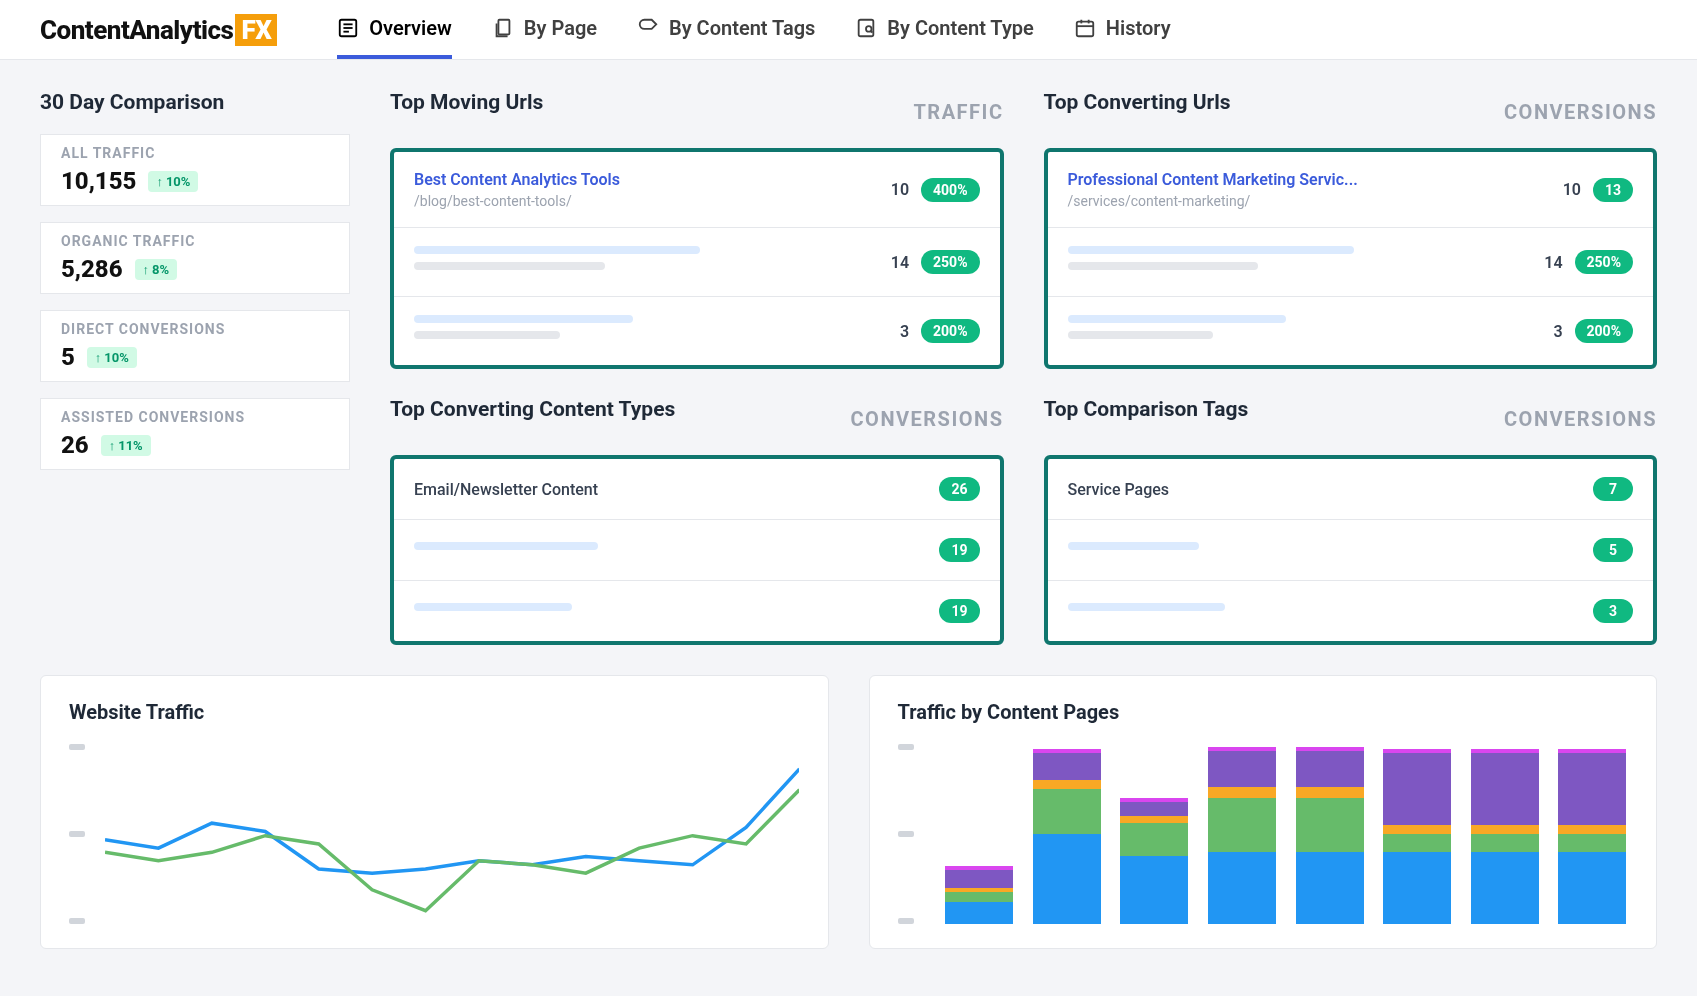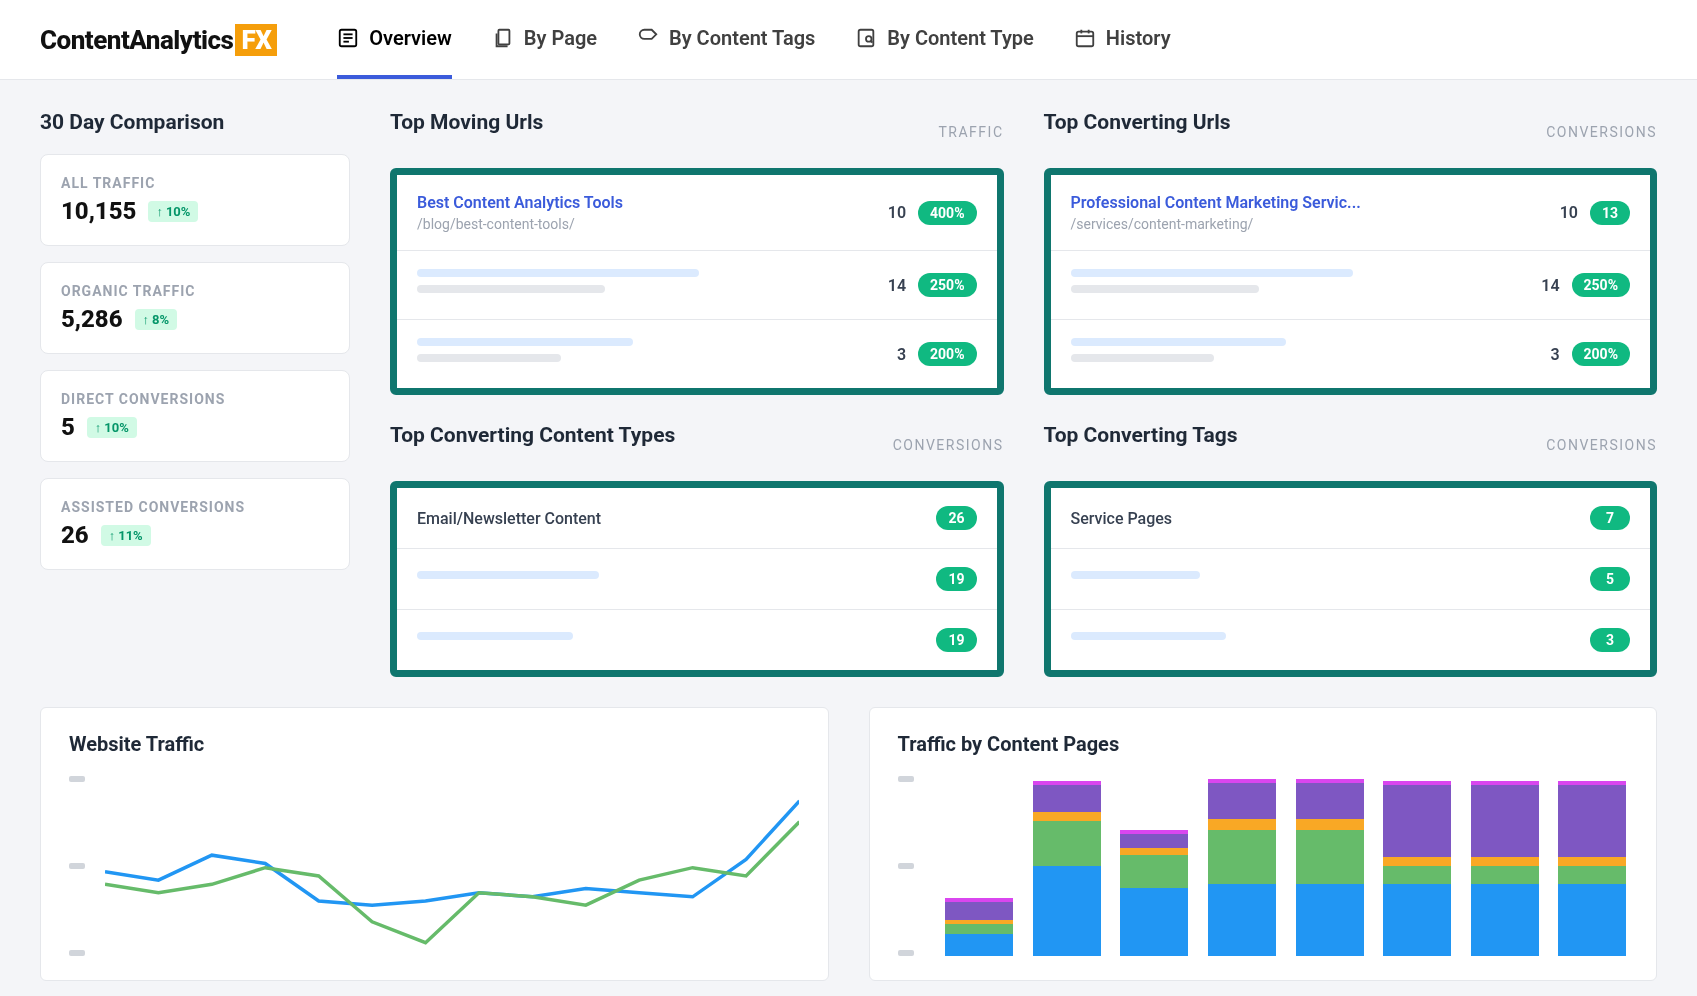--- a/index.html
+++ b/index.html
@@ -1,33 +1,33 @@
 <!DOCTYPE html>
 <html><head>
 <meta charset="utf-8">
 <style>
 * { box-sizing: border-box; margin: 0; padding: 0; }
 body { font-family: -apple-system, BlinkMacSystemFont, "Segoe UI", Roboto, sans-serif; background: #f4f5f8; color: #1f2937; width: 1697px; }
-.topbar { background: #fff; display: flex; align-items: center; padding: 0 40px; height: 80px; border-bottom: 1px solid #e5e7eb; }
+.topbar { background: #fff; display: flex; align-items: center; padding: 0 40px; height: 60px; border-bottom: 1px solid #e5e7eb; }
 .logo { font-size: 26px; font-weight: 800; color: #111; letter-spacing: -0.5px; }
 .logo .fx { background: #f59e0b; color: #fff; padding: 1px 6px; margin-left: 2px; font-weight: 900; }
 .tabs { display: flex; margin-left: 60px; gap: 40px; height: 100%; }
 .tab { display: flex; align-items: center; gap: 10px; font-size: 20px; font-weight: 600; color: #404040; cursor: pointer; height: 100%; border-bottom: 4px solid transparent; }
 .tab.active { color: #000000; border-bottom-color: #3b5bdb; justify-content: flex-end; }
 .tab-icon { width: 22px; height: 22px; display: inline-flex; align-items: center; justify-content: center; }
 .content { padding: 30px 40px; display: grid; grid-template-columns: 310px 1fr 1fr; gap: 40px; }
 .section-title { font-size: 21px; font-weight: 700; color: #1f2937; margin-bottom: 20px; }
-.section-sublabel { font-size: 14px; font-weight: 400; letter-spacing: 1.5px; color: #9ca3af; text-transform: uppercase; }
+.section-sublabel { font-size: 20px; font-weight: 700; letter-spacing: 1.5px; color: #9ca3af; text-transform: uppercase; }
 .section-head { display: flex; justify-content: space-between; align-items: center; margin-bottom: 14px; gap: 28px; }
-.kpi-card { background: #fff; border: 1px solid #e5e7eb; border-radius: 8px; padding: 20px 20px; margin-bottom: 16px; }
+.kpi-card { background: #fff; border: 1px solid #e5e7eb; border-radius: 0; padding: 10px 20px; margin-bottom: 16px; }
 .kpi-label { font-size: 14px; font-weight: 700; letter-spacing: 1px; color: #9ca3af; text-transform: uppercase; margin-bottom: 6px; }
 .kpi-row { display: flex; align-items: center; gap: 12px; }
 .kpi-value { font-size: 24px; font-weight: 800; color: #111; }
 .delta { background: #d1fae5; color: #059669; font-size: 13px; font-weight: 700; padding: 3px 8px; border-radius: 4px; display: inline-flex; align-items: center; gap: 3px; }
-.panel { background: #fff; border: 7px solid #0f766e; border-radius: 6px; }
+.panel { background: #fff; border: 4px solid #0f766e; border-radius: 6px; }
 .list-row { display: flex; align-items: center; justify-content: space-between; padding: 18px 20px; border-bottom: 1px solid #e5e7eb; }
 .list-row:last-child { border-bottom: none; }
 .row-left { flex: 1; min-width: 0; }
 .row-title { color: #3b5bdb; font-size: 16px; font-weight: 600; white-space: nowrap; overflow: hidden; text-overflow: ellipsis; }
 .row-sub { color: #9ca3af; font-size: 14px; margin-top: 4px; }
 .row-right { display: flex; align-items: center; gap: 12px; }
 .row-count { font-size: 16px; font-weight: 600; color: #374151; }
 .badge { background: #10b981; color: #fff; font-size: 14px; font-weight: 700; padding: 4px 12px; border-radius: 999px; min-width: 40px; text-align: center; }
 .skel-line { height: 8px; background: #dbeafe; border-radius: 4px; margin-bottom: 8px; }
 .skel-line.gray { background: #e5e7eb; }
@@ -244,21 +244,21 @@
             <div class="skel-line gray" style="width:30%"></div>
           </div>
           <div class="row-right">
             <span class="row-count">3</span>
             <span class="badge">200%</span>
           </div>
         </div>
       </div>
 
     <div class="section-head" style="margin-top:28px">
-      <div class="section-title">Top Converting Tags</div>
+      <div class="section-title">Top Comparison Tags</div>
       <div class="section-sublabel">CONVERSIONS</div>
     </div>
     <div class="panel" id="panel-tags">
         <div class="list-row">
           <div class="row-left">
             <div class="row-plain">Service Pages</div>
           </div>
           <div class="row-right">
             <span class="badge">7</span>
           </div>

